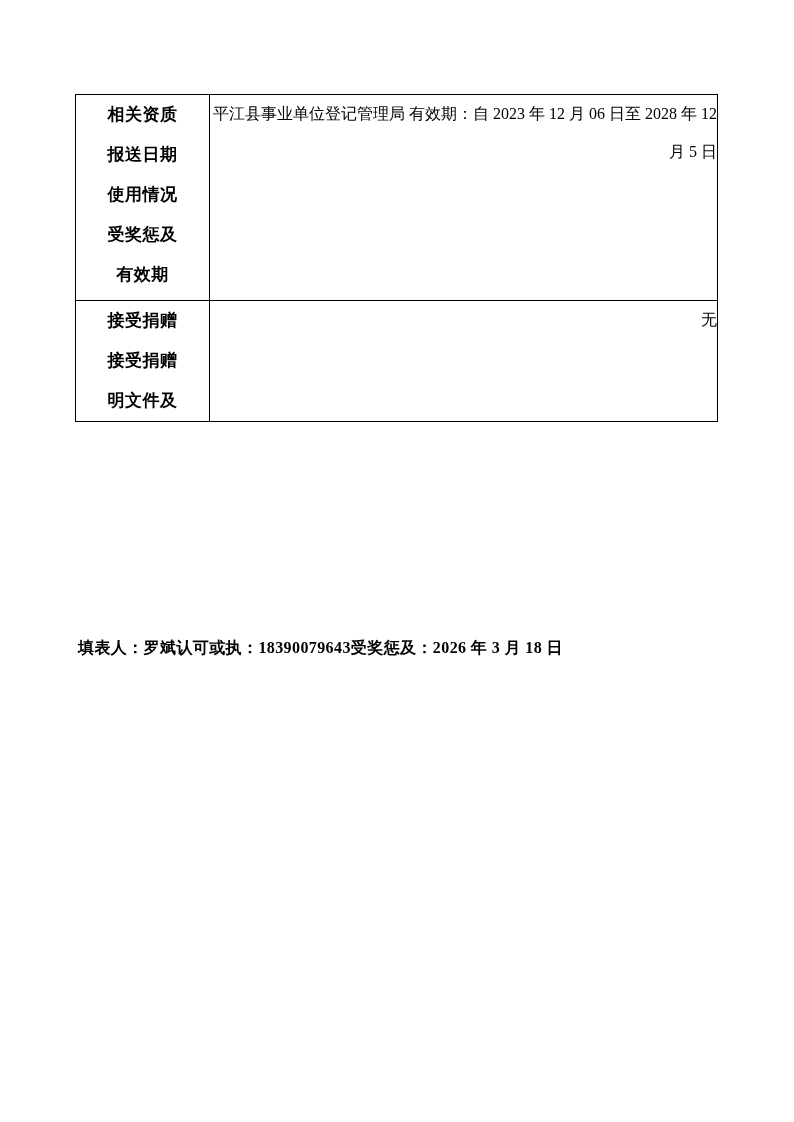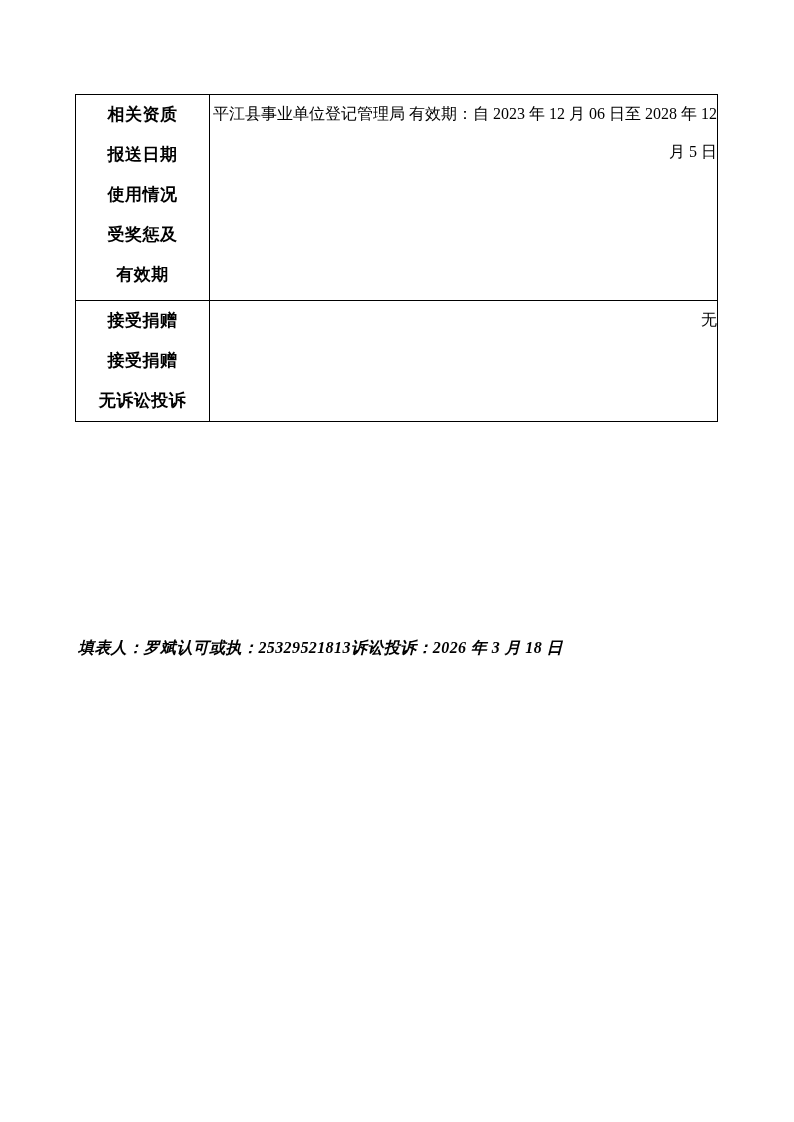--- a/index.html
+++ b/index.html
@@ -69,21 +69,20 @@
     left: 78px;
     top: 638px;
     width: 660px;
     font-size: 16px;
     font-weight: bold;
     letter-spacing: 0.4px;
     white-space: nowrap;
   }
   .footer-line span {
     display: inline;
-    font-style: italic;
   }
   .gap-md { display: inline-block; width: 20px; }
 </style>
 </head>
 <body>
 
 <div class="page">
 
   <table class="doc-table">
     <tbody>
@@ -96,26 +95,26 @@
           <span class="ln">有效期</span>
         </td>
         <td class="value-cell">
           <p>平江县事业单位登记管理局  有效期：自 2023 年 12 月 06 日至 2028 年 12 月 5 日</p>
         </td>
       </tr>
       <tr class="row-3">
         <td class="label-cell">
           <span class="ln">接受捐赠</span>
           <span class="ln">接受捐赠</span>
-          <span class="ln">无诉讼投诉</span>
+          <span class="ln">明文件及</span>
         </td>
         <td class="value-cell">
           <p>无</p>
         </td>
       </tr>
     </tbody>
   </table>
 
   <div class="footer-line">
-    <span>填表人：</span><span>罗斌</span><span class="gap-md"></span><span>认可或执：</span><span>25329521813</span><span class="gap-md"></span><span>诉讼投诉：</span><span>2026 年 3 月 18 日</span>
+    <span>填表人：</span><span>罗斌</span><span class="gap-md"></span><span>认可或执：</span><span>18390079643</span><span class="gap-md"></span><span>受奖惩及：</span><span>2026 年 3 月 18 日</span>
   </div>
 
 </div>
 
 </body></html>

